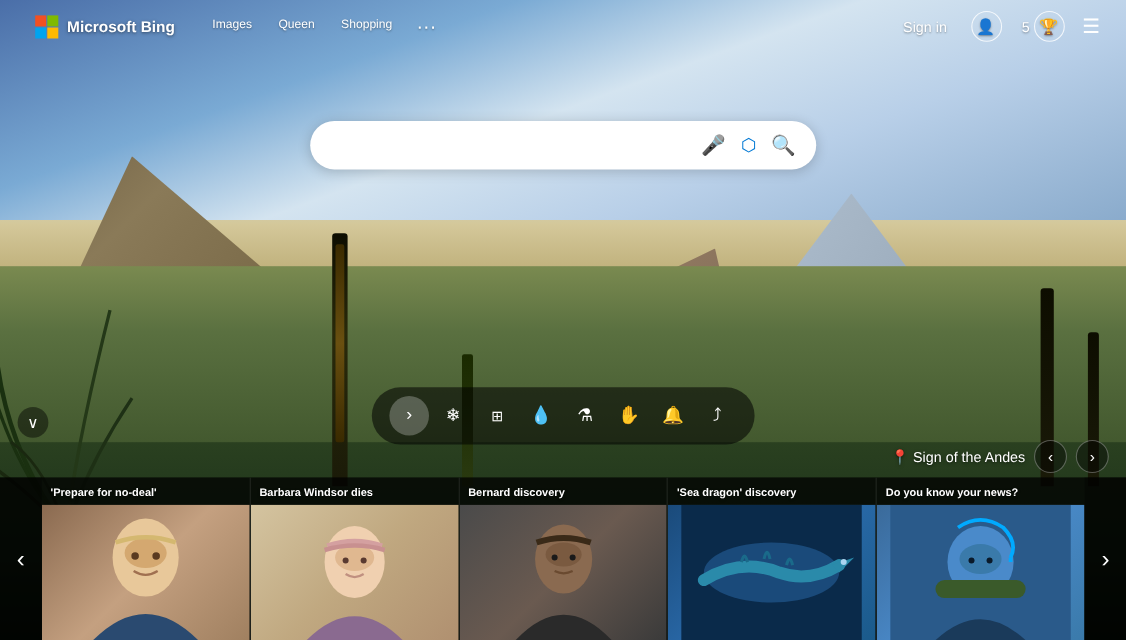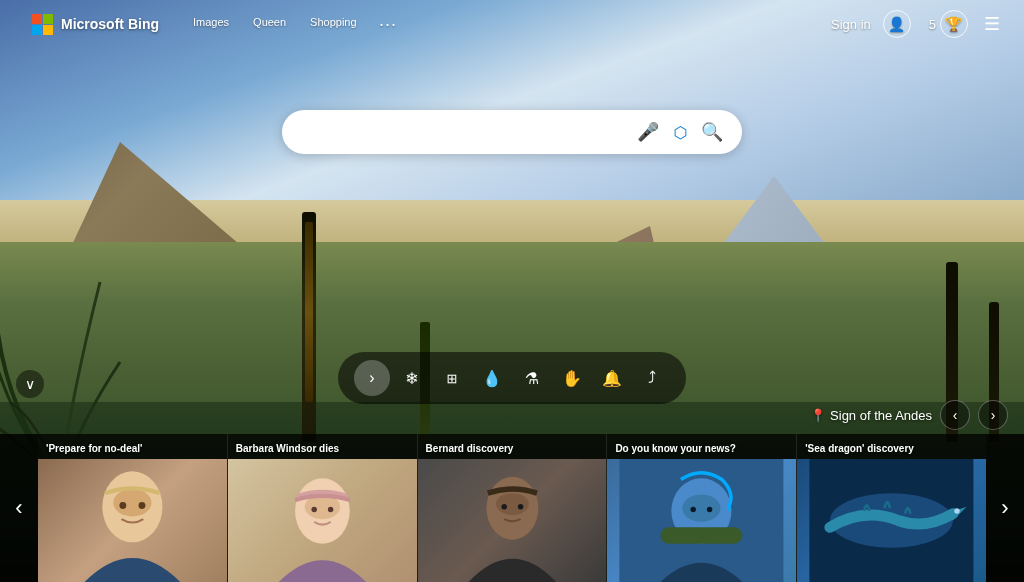--- a/index.html
+++ b/index.html
@@ -162,21 +162,21 @@
 
     .nav-right {
       display: flex;
       align-items: center;
       gap: 8px;
     }
 
     .sign-in-btn {
       display: flex;
       align-items: center;
-      gap: 12px;
+      gap: 22px;
       color: white;
       font-size: 13px;
       cursor: pointer;
       padding: 4px 10px;
       border-radius: 4px;
       text-shadow: 0 1px 2px rgba(0,0,0,0.4);
     }
 
     .user-icon-circle {
       width: 28px;
@@ -598,51 +598,51 @@
           <path d="M28,90 Q60,56 92,90" fill="#2a2a2a"></path>
           <ellipse cx="60" cy="33" rx="12" ry="8" fill="#7a5a40"></ellipse>
           <circle cx="54" cy="35" r="2" fill="#1a1a1a"></circle>
           <circle cx="66" cy="35" r="2" fill="#1a1a1a"></circle>
           <path d="M54,44 Q60,47 66,44" stroke="#6a4a30" stroke-width="1.5" fill="none"></path>
           <path d="M42,25 Q60,19 78,25" stroke="#3a2a18" stroke-width="4" fill="none"></path>
         </svg>
       </div>
     </div>
 
+
+    <div class="news-item">
+      <div class="news-label">'Sea dragon' discovery</div>
+      <div class="news-thumb thumb-seadragon">
+        <svg width="100%" height="100%" viewBox="0 0 120 90">
+          <rect width="120" height="90" fill="#0a2a4a"></rect>
+          <ellipse cx="60" cy="45" rx="45" ry="20" fill="#1a4a7a"></ellipse>
+          <path d="M15,50 Q40,35 65,45 Q85,52 105,40" stroke="#2a8aaa" stroke-width="8" fill="none" stroke-linecap="round"></path>
+          <path d="M100,40 L115,35 L105,45 Z" fill="#2a8aaa"></path>
+          <path d="M40,38 Q42,30 44,38" stroke="#1a6a8a" stroke-width="2" fill="none"></path>
+          <path d="M55,36 Q57,27 59,36" stroke="#1a6a8a" stroke-width="2" fill="none"></path>
+          <path d="M70,40 Q72,32 74,40" stroke="#1a6a8a" stroke-width="2" fill="none"></path>
+          <circle cx="108" cy="38" r="2" fill="#aad4f0"></circle>
+        </svg>
+      </div>
+    </div>
 
     <div class="news-item">
       <div class="news-label">Do you know your news?</div>
       <div class="news-thumb thumb-news">
         <svg width="100%" height="100%" viewBox="0 0 120 90">
           <rect width="120" height="90" fill="#2a5a8a"></rect>
           <ellipse cx="60" cy="38" rx="22" ry="24" fill="#4a8aca"></ellipse>
           <path d="M30,90 Q60,62 90,90" fill="#1a3a5a"></path>
           <rect x="30" y="50" width="60" height="12" rx="6" fill="#3a5a2a"></rect>
           <ellipse cx="60" cy="36" rx="14" ry="10" fill="#3a7aaa"></ellipse>
           <circle cx="54" cy="37" r="2" fill="#0a1a2a"></circle>
           <circle cx="66" cy="37" r="2" fill="#0a1a2a"></circle>
           <path d="M45,15 Q60,5 75,15 Q85,25 80,35" stroke="#00aaff" stroke-width="2.5" fill="none"></path>
           <path d="M80,35 L80,38" stroke="#00aaff" stroke-width="2.5"></path>
         </svg>
       </div>
     </div>
 
-    <div class="news-item">
-      <div class="news-label">'Sea dragon' discovery</div>
-      <div class="news-thumb thumb-seadragon">
-        <svg width="100%" height="100%" viewBox="0 0 120 90">
-          <rect width="120" height="90" fill="#0a2a4a"></rect>
-          <ellipse cx="60" cy="45" rx="45" ry="20" fill="#1a4a7a"></ellipse>
-          <path d="M15,50 Q40,35 65,45 Q85,52 105,40" stroke="#2a8aaa" stroke-width="8" fill="none" stroke-linecap="round"></path>
-          <path d="M100,40 L115,35 L105,45 Z" fill="#2a8aaa"></path>
-          <path d="M40,38 Q42,30 44,38" stroke="#1a6a8a" stroke-width="2" fill="none"></path>
-          <path d="M55,36 Q57,27 59,36" stroke="#1a6a8a" stroke-width="2" fill="none"></path>
-          <path d="M70,40 Q72,32 74,40" stroke="#1a6a8a" stroke-width="2" fill="none"></path>
-          <circle cx="108" cy="38" r="2" fill="#aad4f0"></circle>
-        </svg>
-      </div>
-    </div>
-
   </div>
   <div class="news-next-btn">
     <span>›</span>
   </div>
 </div>
 
 </body></html>

